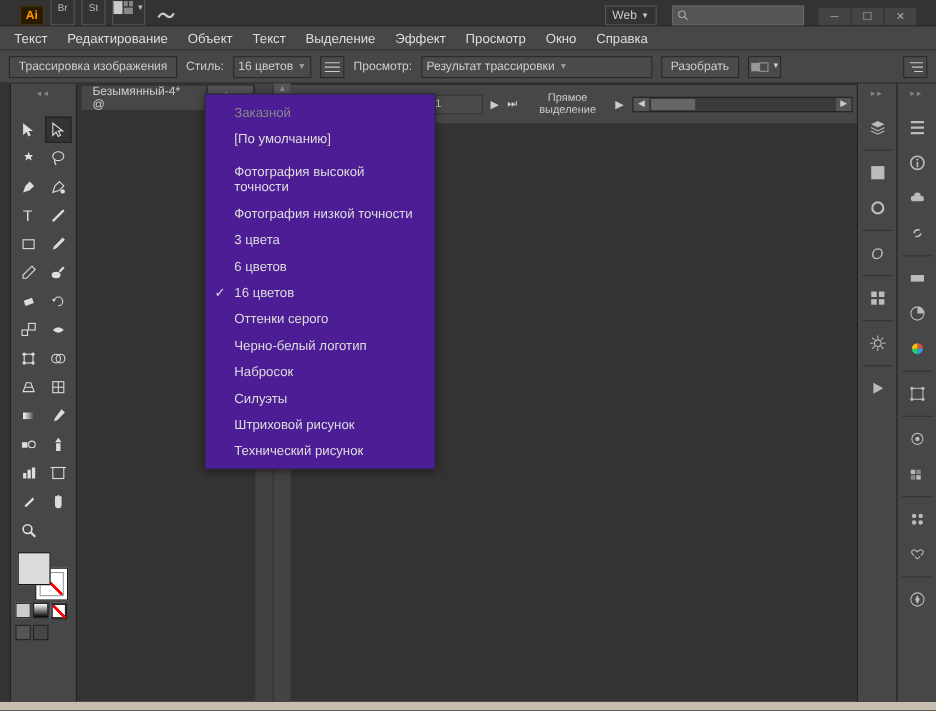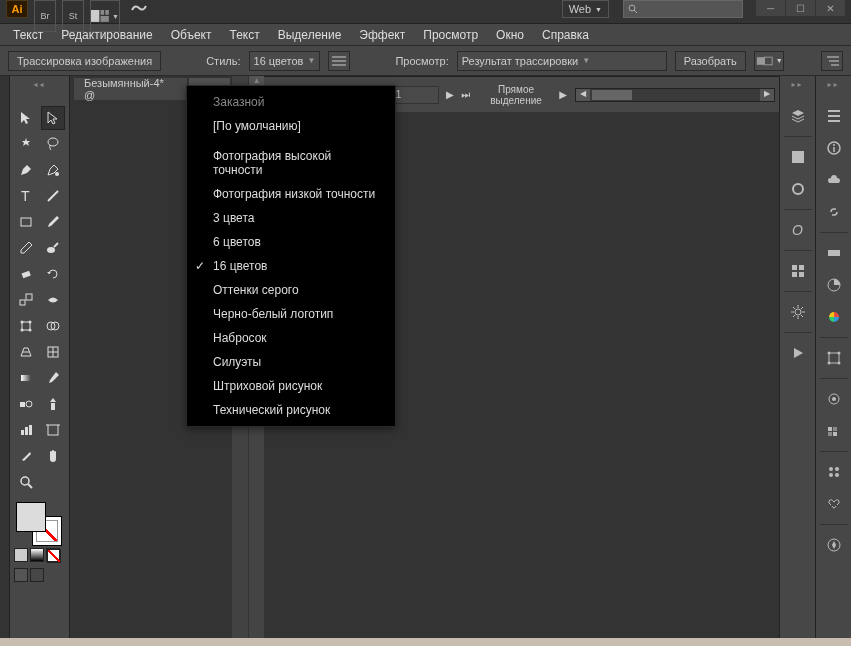--- a/index.html
+++ b/index.html
@@ -1,35 +1,35 @@
 <!DOCTYPE html>
 <html><head>
 <meta charset="utf-8">
 <style>
 * { margin: 0; padding: 0; box-sizing: border-box; font-family: "Segoe UI", Tahoma, sans-serif; }
 body { background: #333; width: 851px; height: 646px; overflow: hidden; color: #ccc; font-size: 11px; user-select: none; }
 
 
-.titlebar { height: 24px; background: #333; display: flex; align-items: flex-start; padding: 0 6px; border-bottom: 1px solid #222; }
+.titlebar { height: 24px; background: #333; display: flex; align-items: flex-end; padding: 0 18px; border-bottom: 1px solid #222; }
 .titlebar .ai { width: 22px; height: 18px; background: #2b1a00; color: #ff9a00; font-weight: bold; font-size: 11px; display: flex; align-items: center; justify-content: center; border: 1px solid #5a3; border-color:#4a3b1a; }
 .titlebar .tb-btn { width: 22px; height: 32px; margin-left: 6px; border: 1px solid #555; display: flex; align-items: center; justify-content: center; font-size: 9px; color: #bbb; }
 .titlebar .spacer { flex: 1; }
 .titlebar .profile { margin-right: 8px; }
 .titlebar .drop { padding: 0 6px; height: 18px; border: 1px solid #555; display:flex; align-items:center; gap:4px; }
 .titlebar .search { width: 120px; height: 18px; background: #555; border: 1px solid #666; margin-left: 6px; display:flex; align-items:center; padding:0 4px; }
 .titlebar .win { display:flex; margin-left: 12px; background:#444; }
 .titlebar .win div { width: 30px; height: 16px; border-left:1px solid #333; display:flex; align-items:center; justify-content:center; font-size:10px; color:#aaa; }
 
 
 .menubar { height: 22px; background: #474747; display:flex; align-items:center; padding: 0 4px; gap:0; border-bottom:1px solid #2a2a2a; }
 .menubar span { padding: 3px 9px; font-size: 12px; color:#ddd; }
 
 
 .controlbar { height: 30px; background: #474747; display:flex; align-items:center; padding: 0 8px; gap:8px; border-bottom:1px solid #2a2a2a; font-size:11px; }
-.controlbar .label { color:#ccc;margin-left:37px; }
+.controlbar .label { color:#ccc; }
 .controlbar .btn { padding: 2px 8px; background: #4a4a4a; border:1px solid #2a2a2a; color:#ccc; height:20px; display:flex; align-items:center; }
 .controlbar .select { padding: 0 4px; height:20px; background:#4a4a4a; border:1px solid #2a2a2a; display:flex; align-items:center; gap:4px; }
 .controlbar .select.wide { width: 210px; justify-content:flex-start; }
 .controlbar .carets { font-size:8px; line-height:8px; color:#999; }
 
 
 .main { display:flex; height: calc(646px - 24px - 22px - 30px - 8px); }
 
 
 .toolstrip { width: 10px; background:#333; border-right:1px solid #222; }
@@ -56,21 +56,21 @@
 .artboard svg { width:100%; height:100%; }
 .diag { position:absolute; inset:0; pointer-events:none; }
 .diag line { stroke:#3a7fd6; stroke-width:1; }
 .bw-panel { position:absolute; left:620px; top:0; width:100px; height:600px; background:#000; }
 .bw-panel svg { width:100%; height:100%; }
 .vscroll { width:16px; background:#444; border-left:1px solid #333; position:relative; }
 .vscroll .thumb-up { position:absolute; top:0; left:0; right:0; height:14px; background:#555; text-align:center; font-size:8px; color:#888; }
 .vscroll .thumb { position:absolute; top:14px; left:2px; right:2px; height:90px; background:#666; }
 
 
-.dropdown { position:absolute; left:186px; top:85px; width:210px; background:#000000; border:1px solid #2a2a2a; z-index:100; padding: 4px 0; box-shadow:0 2px 8px rgba(0,0,0,.5); }
+.dropdown { position:absolute; left:186px; top:85px; width:210px; background:#4c1d95; border:1px solid #2a2a2a; z-index:100; padding: 4px 0; box-shadow:0 2px 8px rgba(0,0,0,.5); }
 .dropdown .item { padding: 5px 12px 5px 26px; font-size:12px; color:#ddd; position:relative; }
 .dropdown .item.disabled { color:#888; }
 .dropdown .item.check::before { content:"✓"; position:absolute; left:8px; }
 
 
 .status { height:36px; background:#474747; display:flex; align-items:center; border-top:1px solid #222; font-size:10px; color:#ccc; }
 .status .seg { padding:0 6px; height:18px; display:flex; align-items:center; border:1px solid #333; margin-left:4px; background:#4a4a4a; }
 .status .nav { display:flex; gap:2px; margin-left:4px; }
 .status .nav span { width:14px; text-align:center; }
 .status .label { flex:1; text-align:center; }

